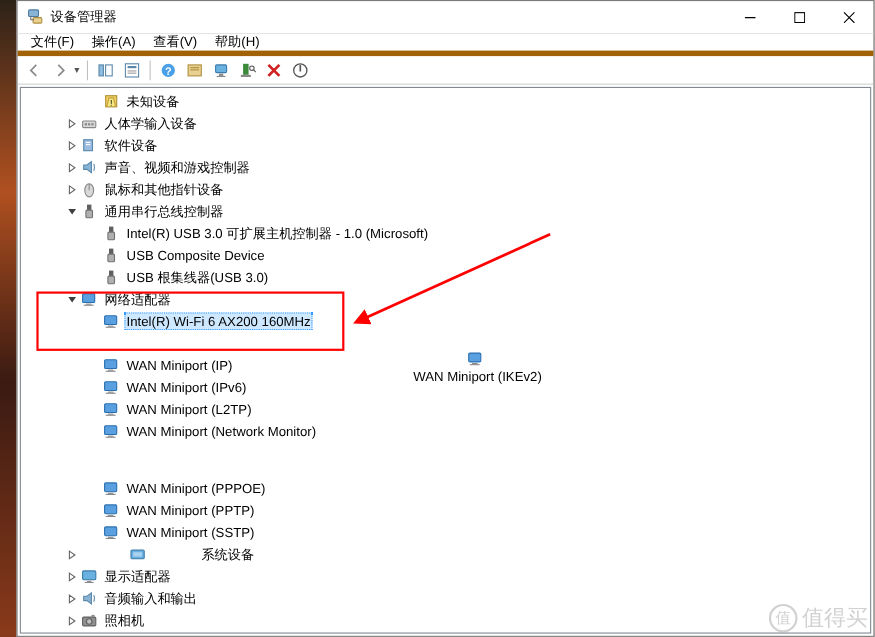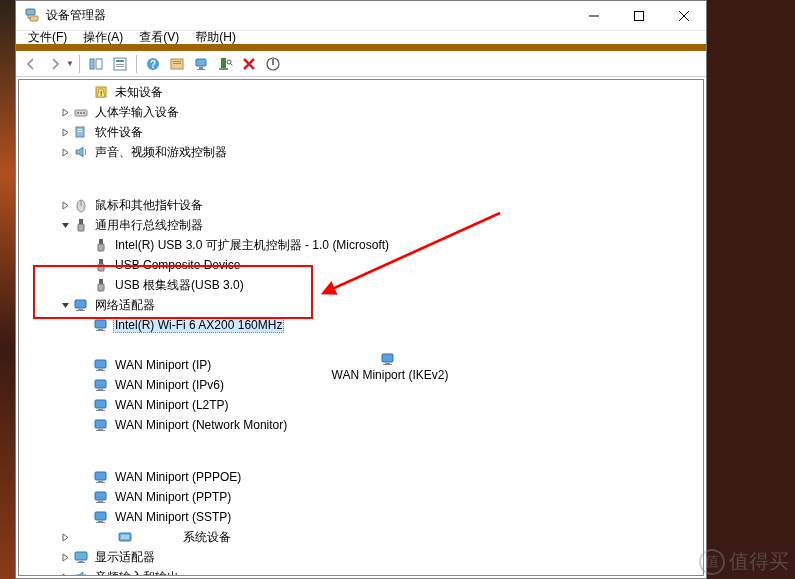--- a/index.html
+++ b/index.html
@@ -12,21 +12,21 @@
     position: relative;
     overflow: hidden;
   }
   .bg-left {
     position: absolute; left:0; top:0; width:15px; height:579px;
     background: linear-gradient(180deg,#2d2218,#b05020 30%,#3a1a12 60%,#8a3a1a);
   }
   .window {
     position: absolute;
     left: 15px; top: 0;
-    width: 692px; height: 579px;
+    width: 780px; height: 579px;
     background: #fff;
     border: 1px solid #7a7a7a;
     display: flex;
     flex-direction: column;
   }
   .titlebar {
     height: 30px;
     display: flex;
     align-items: center;
     padding-left: 8px;
@@ -35,21 +35,21 @@
   .titlebar .app-icon { width:16px;height:16px;margin-right:6px; }
   .titlebar .title { flex:1; font-size:12px; }
   .win-controls { display:flex; height:100%; }
   .win-btn { width:45px; display:flex;align-items:center;justify-content:center;cursor:default; }
   .menubar {
     height: 20px;
     display:flex;
     align-items:center;
     padding-left: 4px;
     font-size:12px;
-    border-bottom:7px solid #a16207;
+    border-bottom:5px solid #a16207;
   }
   .menubar span { padding: 2px 8px; cursor:default; }
   .toolbar {
     height: 26px;
     display:flex;
     align-items:center;
     padding-left:4px;
     border-bottom:1px solid #d0d0d0;
     gap:2px;
   }
@@ -280,21 +280,21 @@
             </svg>
           </span>
           <span class="ic">
             <svg class="svg16" viewBox="0 0 16 16">
               <path d="M3 6v4h3l4 3V3L6 6z" fill="#8ab4d6" stroke="#5a88ab"></path>
               <path d="M12 5c1 1 1 5 0 6" fill="none" stroke="#5a88ab"></path>
             </svg>
           </span>
           <span class="lbl">声音、视频和游戏控制器</span>
         </div>
-        <div class="node" style="padding-left: 38px; margin-top: 33px;">
+        <div class="node" style="padding-left: 38px;">
           <span class="exp">
             <svg width="9" height="9" viewBox="0 0 9 9">
               <path d="M2 1l5 3.5L2 8z" fill="none" stroke="#646464"></path>
             </svg>
           </span>
           <span class="ic">
             <svg class="svg16" viewBox="0 0 16 16">
               <ellipse cx="8" cy="9" rx="4" ry="6" fill="#d8d8d8" stroke="#888"></ellipse>
               <line x1="8" y1="3" x2="8" y2="9" stroke="#888"></line>
             </svg>

